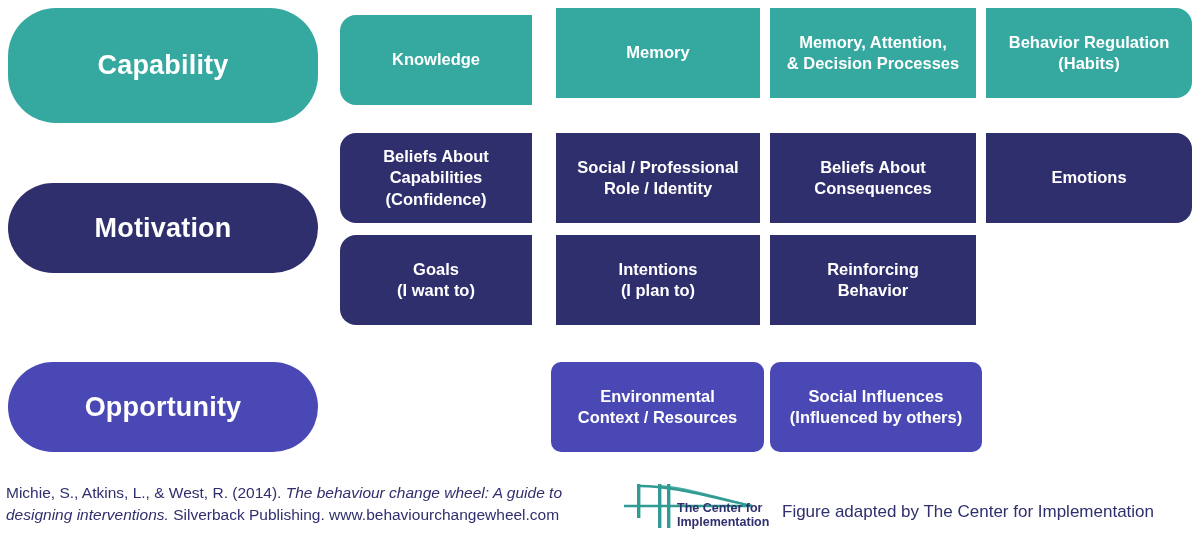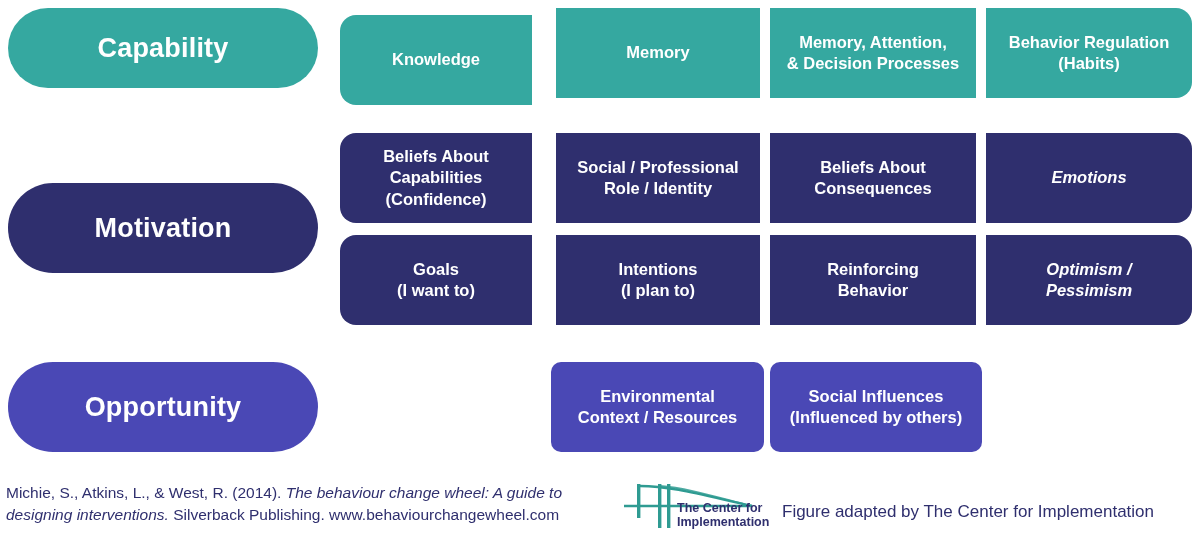--- a/index.html
+++ b/index.html
@@ -15,21 +15,21 @@
   .pill {
     position: absolute;
     display: flex; align-items: center; justify-content: center;
     color: #ffffff;
     font-weight: bold;
     font-size: 27px;
     letter-spacing: .2px;
     border-radius: 48px;
     text-align: center;
   }
-  .pill-capability  { left: 8px;  top: 8px;   width: 310px; height: 80px;  background: #35A8A0; }
+  .pill-capability  { left: 8px;  top: 8px;   width: 310px; height: 115px;  background: #35A8A0; }
   .pill-motivation  { left: 8px;  top: 183px; width: 310px; height: 90px;  background: #2F2F6E; }
   .pill-opportunity { left: 8px;  top: 362px; width: 310px; height: 90px;  background: #4A48B5; }
 
   
   .box {
     position: absolute;
     display: flex; align-items: center; justify-content: center;
     color: #ffffff;
     text-align: center;
     font-size: 16.5px;
@@ -53,21 +53,21 @@
   .c3 { left: 770px; width: 206px; }
   .c4 { left: 986px; width: 206px; }
 
   
   .mot-row-a { top: 133px; height: 90px; }
   
   .mot-row-b { top: 235px; height: 90px; }
   .m1 { left: 340px; width: 192px; }
   .m2 { left: 556px; width: 204px; }
   .m3 { left: 770px; width: 206px; }
-  .m4 { left: 986px; width: 206px; font-style: italic; }
+  .m4 { left: 986px; width: 206px; }
 
   
   .opp-row { top: 362px; height: 90px; border-radius: 10px; }
   .o1 { left: 551px; width: 213px; }
   .o2 { left: 770px; width: 212px; }
 
   
   .footer { position: absolute; left: 0; top: 470px; width: 1200px; height: 66px; }
 
   .citation {
@@ -163,26 +163,20 @@
       <span>Intentions</span>
       <span>(I plan to)</span>
     </div>
   </div>
   <div class="box navy mot-row-b m3">
     <div>
       <span>Reinforcing</span>
       <span>Behavior</span>
     </div>
   </div>
-  <div class="box navy mot-row-b m4 r-right">
-    <div>
-      <span>Optimism /</span>
-      <span>Pessimism</span>
-    </div>
-  </div>
 
   <div class="pill pill-opportunity">
     <span>Opportunity</span>
   </div>
 
   <div class="box indigo opp-row o1 r-left">
     <div>
       <span>Environmental</span>
       <span>Context / Resources</span>
     </div>

